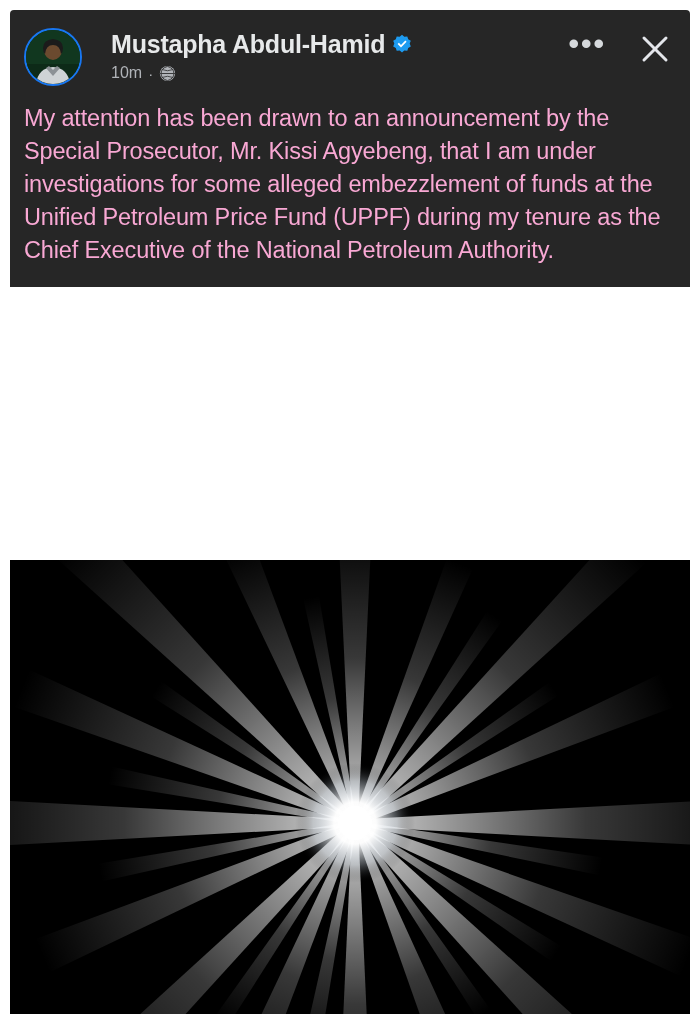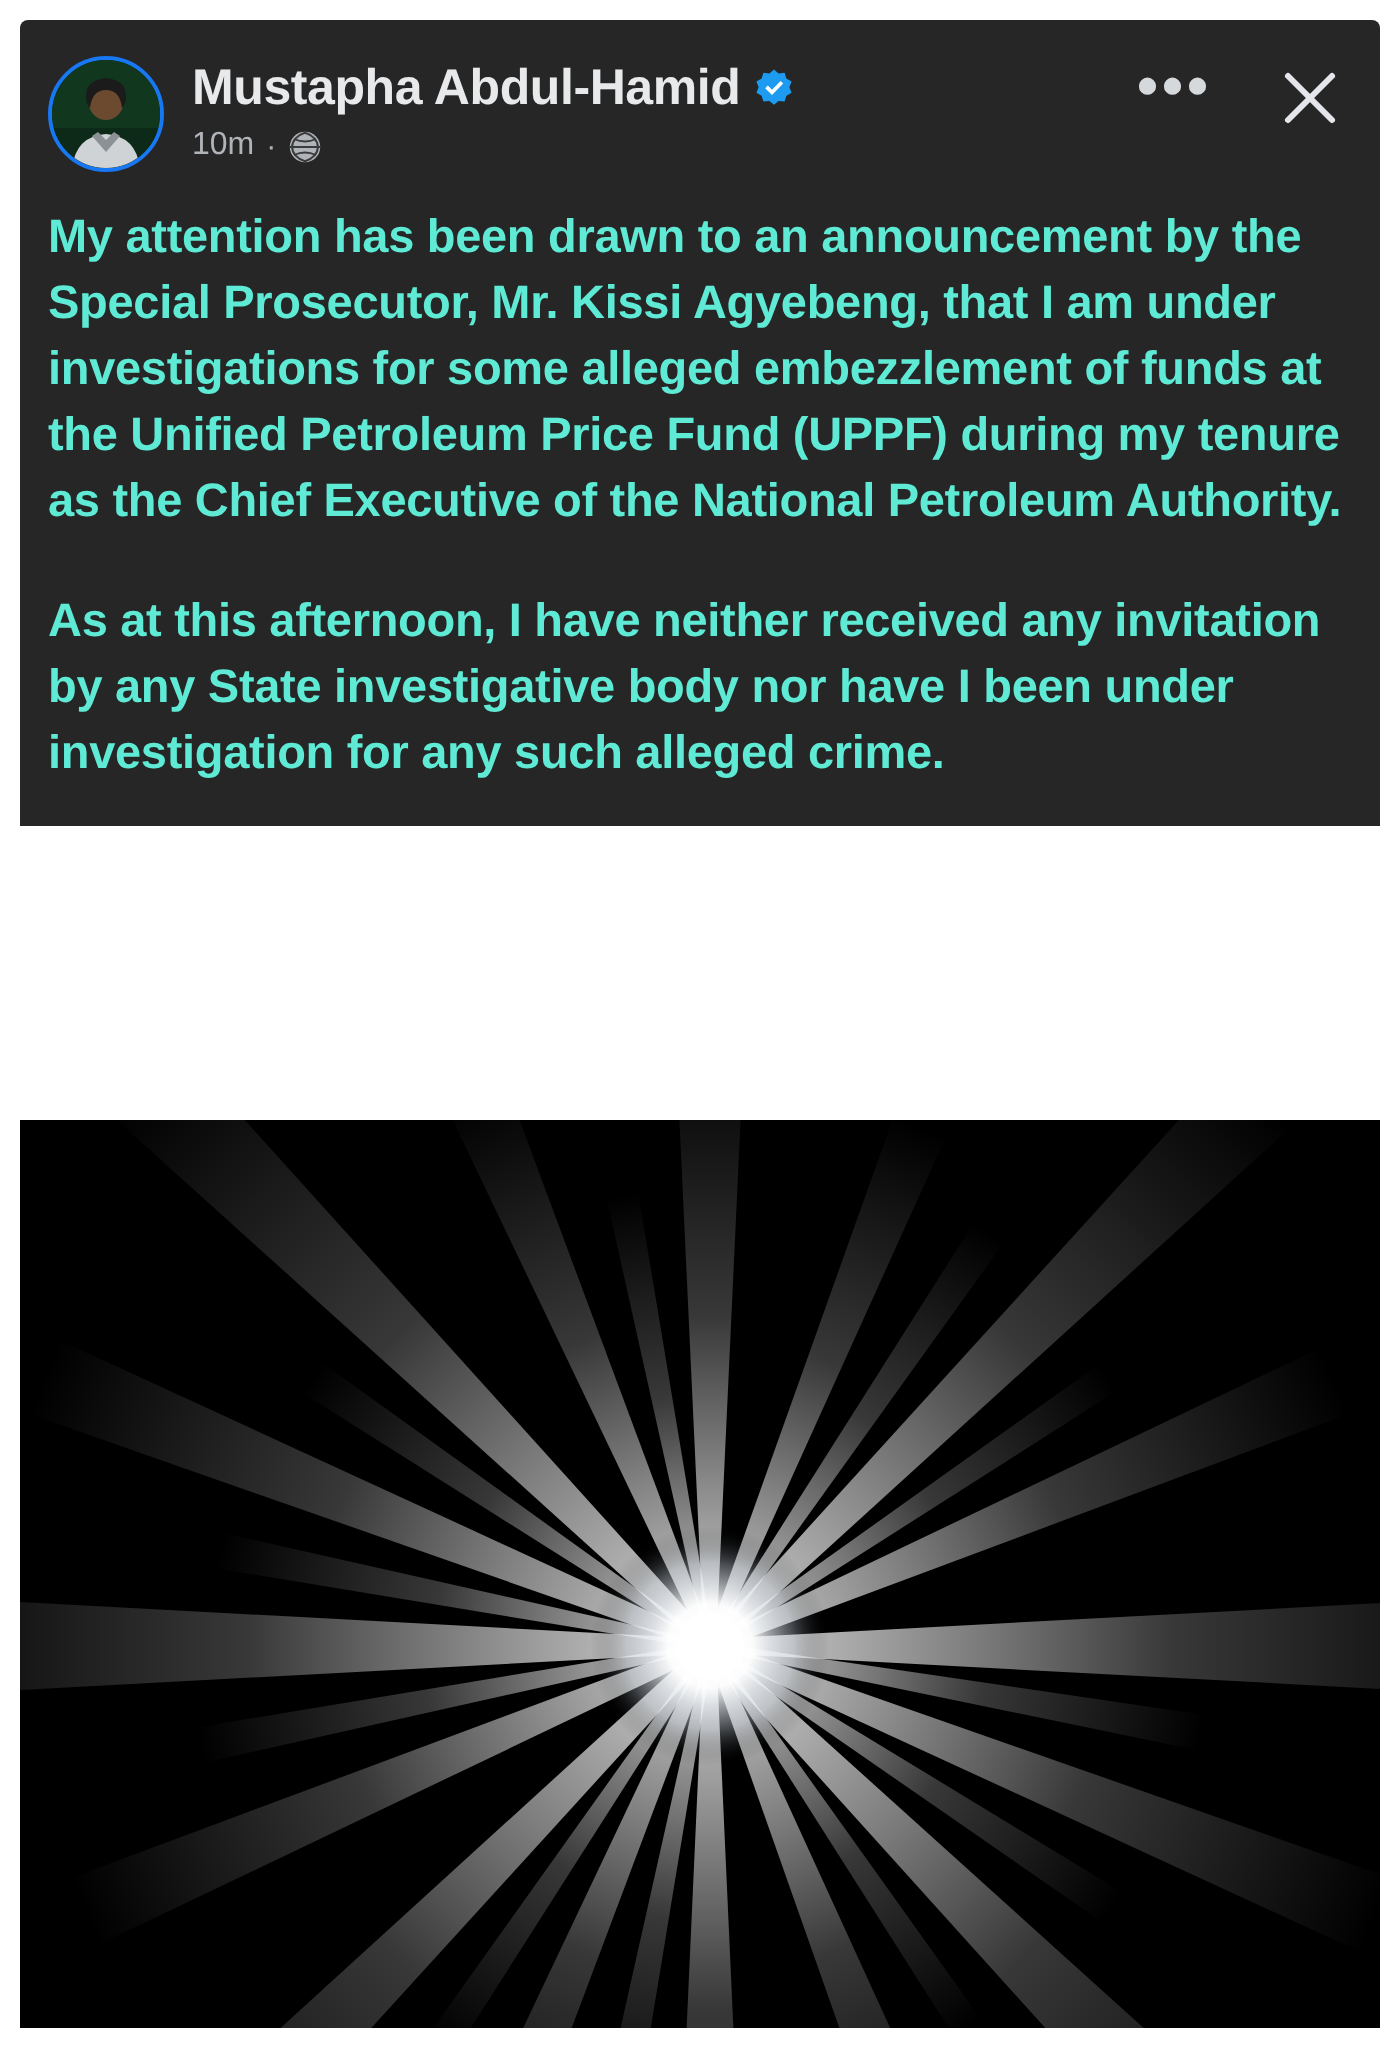--- a/index.html
+++ b/index.html
@@ -28,20 +28,21 @@
     background: #262626;
     border-radius: 4px 4px 0 0;
     box-sizing: border-box;
     padding: 18px 18px 20px 14px;
   }
   .post-header {
     display: flex;
     align-items: flex-start;
     position: relative;
     height: 62px;
+    gap: 15px;
   }
   .avatar {
     width: 58px;
     height: 58px;
     border-radius: 50%;
     background: #0b2f1a;
     border: 2px solid #1877f2;
     box-sizing: border-box;
     overflow: hidden;
     flex: 0 0 auto;
@@ -108,25 +109,24 @@
     padding-bottom: 10px;
   }
   .close-btn {
     width: 30px;
     height: 30px;
     position: relative;
     cursor: pointer;
   }
   .post-body {
     margin-top: 12px;
-    color: #5eead4;
+    color: #f9a8d4;
     font-size: 23.5px;
     line-height: 33px;
     letter-spacing: -0.15px;
-    font-weight: bold;
   }
   .post-body p {
     margin: 0 0 27px 0;
   }
   .post-body p:last-child {
     margin-bottom: 0;
   }
   .post-image {
     position: absolute;
     left: 10px;
@@ -193,21 +193,20 @@
             <line x1="4" y1="4" x2="26" y2="26" stroke="#e4e6eb" stroke-width="3" stroke-linecap="round"></line>
             <line x1="26" y1="4" x2="4" y2="26" stroke="#e4e6eb" stroke-width="3" stroke-linecap="round"></line>
           </svg>
         </div>
       </div>
 
     </div>
 
     <div class="post-body">
       <p>My attention has been drawn to an announcement by the Special Prosecutor, Mr. Kissi Agyebeng, that I am under investigations for some alleged embezzlement of funds at the Unified Petroleum Price Fund (UPPF) during my tenure as the Chief Executive of the National Petroleum Authority.</p>
-      <p>As at this afternoon, I have neither received any invitation by any State investigative body nor have I been under investigation for any such alleged crime.</p>
     </div>
 
   </div>
 
   <div class="post-image">
     <svg class="burst" width="680" height="454" viewBox="0 0 680 454">
       <defs>
         <radialGradient id="coreGlow" cx="50%" cy="50%" r="50%">
           <stop offset="0%" stop-color="#ffffff" stop-opacity="1"></stop>
           <stop offset="35%" stop-color="#ffffff" stop-opacity="0.95"></stop>

